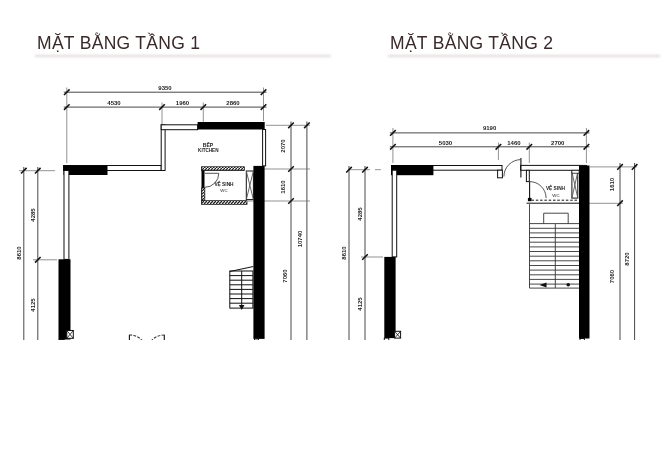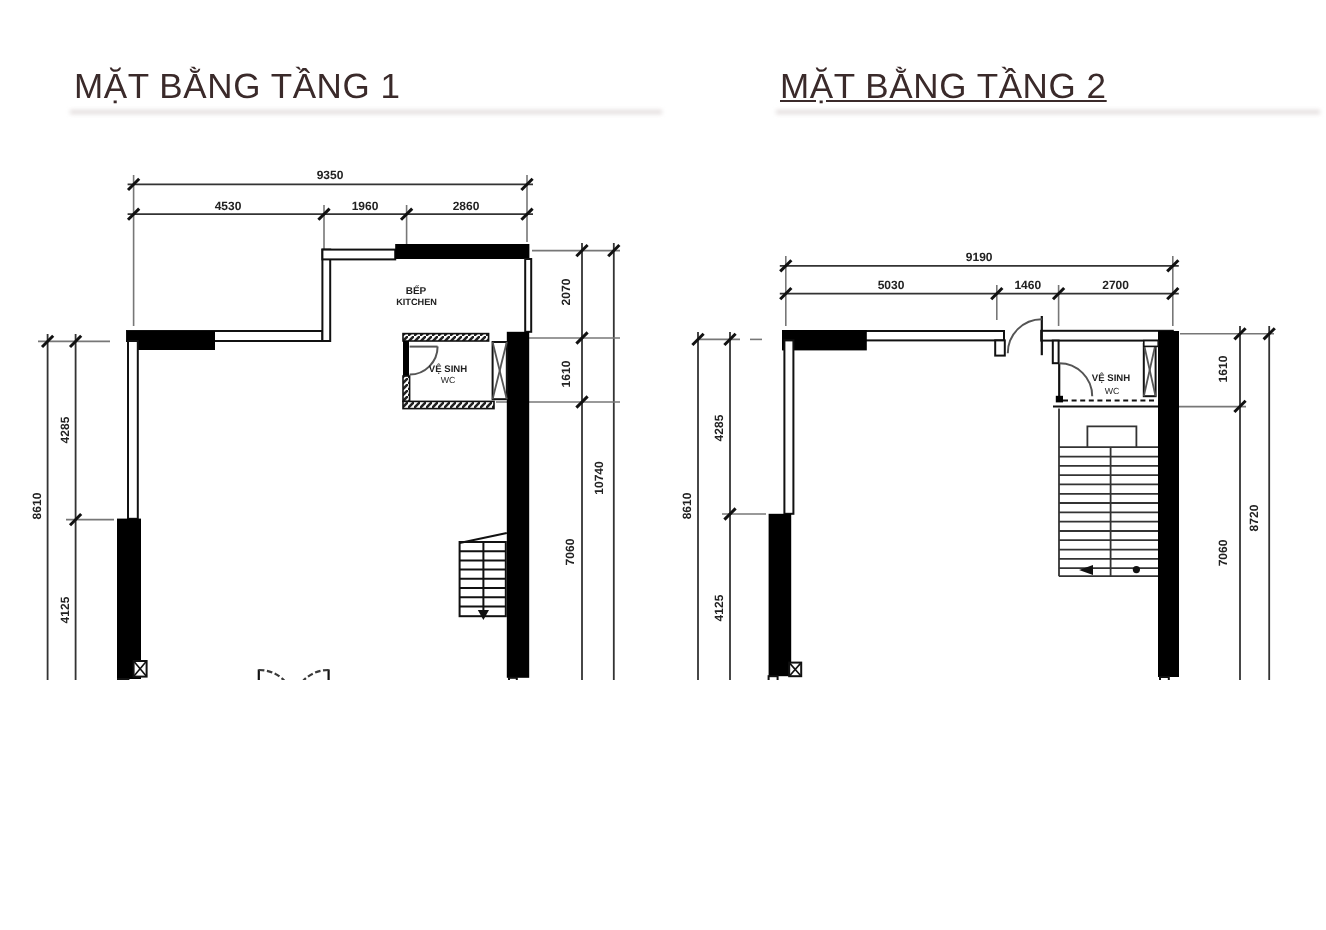--- a/index.html
+++ b/index.html
@@ -9,21 +9,21 @@
 svg text{font-family:"Liberation Sans",sans-serif;fill:#222;}
 </style>
 </head>
 <body>
 <div class="page">
 
 <div class="title" style="left:37px;top:33px;">MẶT BẰNG TẦNG 1</div>
 
 <div class="smudge" style="left:35px;top:55px;width:296px;"></div>
 
-<div class="title" style="left:390px;top:33px;text-decoration:underline;">MẶT BẰNG TẦNG 2</div>
+<div class="title" style="left:390px;top:33px;">MẶT BẰNG TẦNG 2</div>
 
 <div class="smudge" style="left:388px;top:55px;width:272px;"></div>
 
 <div style="position:absolute;left:0;top:424px;width:618px;height:1.6px;background:linear-gradient(to right,#f1e7e7,#e3b4b4 55%,#d9a3a3 92%,#eccaca);"></div>
 <svg width="663" height="465" viewBox="0 0 663 465" style="position:absolute;left:0;top:0;">
 <defs>
 <pattern id="hatch" width="3" height="3" patternUnits="userSpaceOnUse">
 <rect width="3" height="3" fill="#fff"></rect>
 <path d="M0,3 L3,0" stroke="#222" stroke-width="1.3"></path>
 </pattern>

